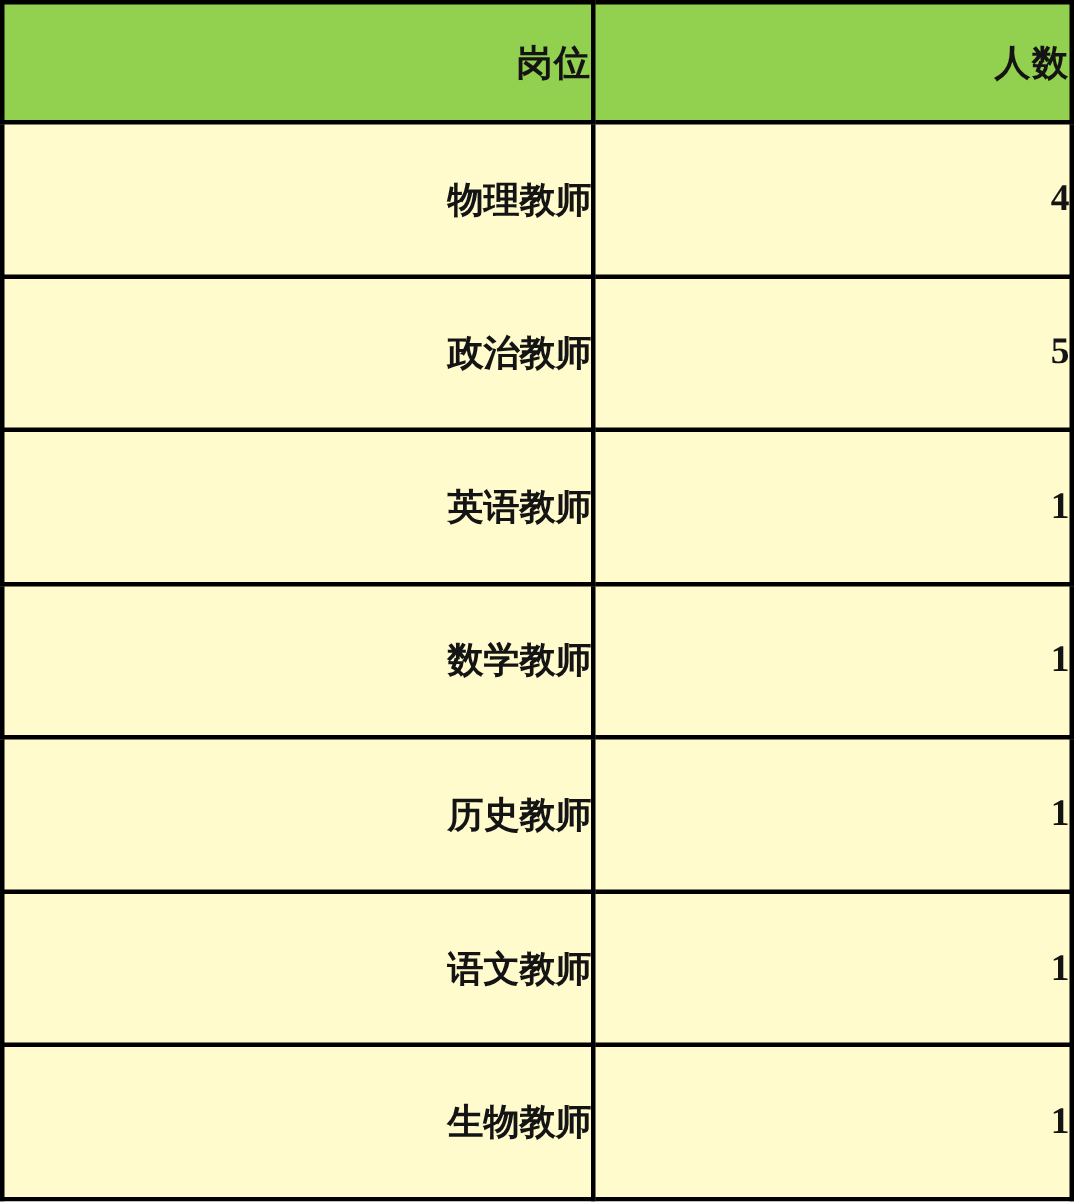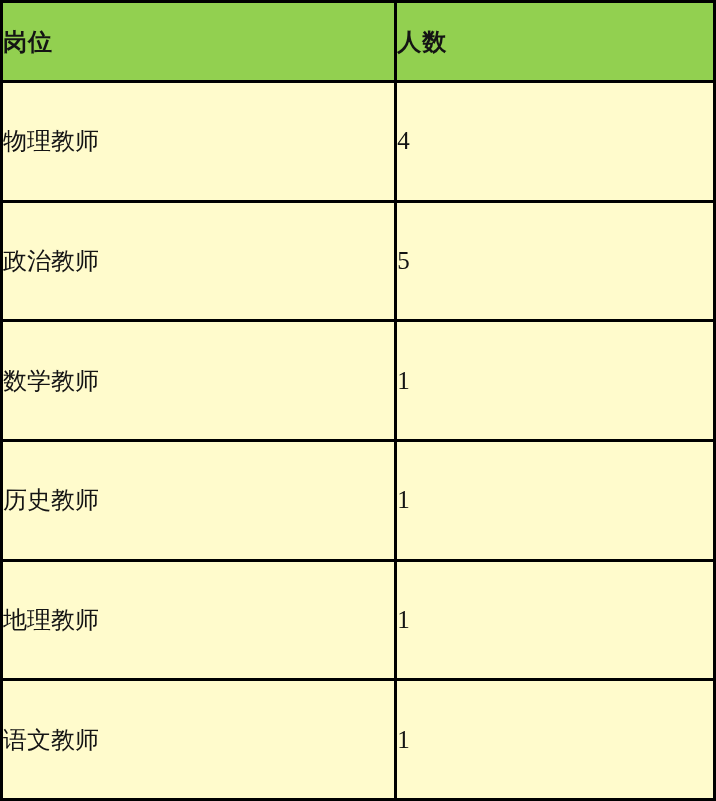--- a/index.html
+++ b/index.html
@@ -16,36 +16,36 @@
   table.recruit {
     width: 716px;
     height: 801px;
     border-collapse: collapse;
     table-layout: fixed;
   }
   table.recruit col.col-position { width: 55.3%; }
   table.recruit col.col-count    { width: 44.7%; }
   table.recruit th, table.recruit td {
     border: 3px solid #000000;
-    text-align: left;
+    text-align: right;
     vertical-align: middle;
     padding: 0;
     color: #141414;
   }
   table.recruit thead th {
     background: #92d050;
     font-size: 24px;
     font-weight: bold;
     height: 77px;
     letter-spacing: 1px;
   }
   table.recruit tbody td {
     background: #fffbcc;
     font-size: 24px;
-    font-weight: normal;
+    font-weight: bold;
     height: 77px;
   }
   table.recruit tbody td.count {
     font-family: "Liberation Serif", serif;
     font-size: 25px;
   }
 </style>
 </head>
 <body>
 
@@ -64,30 +64,34 @@
     <tbody>
       <tr>
         <td class="position">物理教师</td>
         <td class="count">4</td>
       </tr>
       <tr>
         <td class="position">政治教师</td>
         <td class="count">5</td>
       </tr>
       <tr>
+        <td class="position">英语教师</td>
+        <td class="count">1</td>
+      </tr>
+      <tr>
         <td class="position">数学教师</td>
         <td class="count">1</td>
       </tr>
       <tr>
         <td class="position">历史教师</td>
         <td class="count">1</td>
       </tr>
       <tr>
-        <td class="position">地理教师</td>
+        <td class="position">语文教师</td>
         <td class="count">1</td>
       </tr>
       <tr>
-        <td class="position">语文教师</td>
+        <td class="position">生物教师</td>
         <td class="count">1</td>
       </tr>
     </tbody>
   </table>
 </div>
 
 </body></html>

